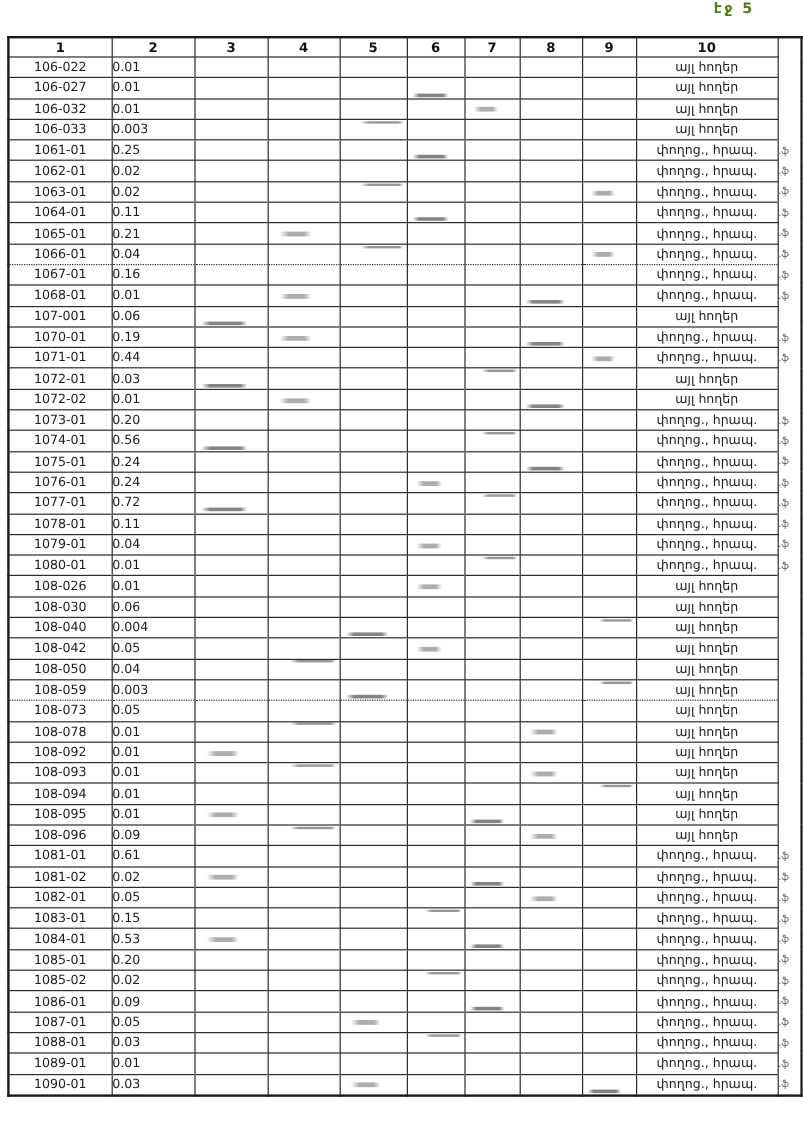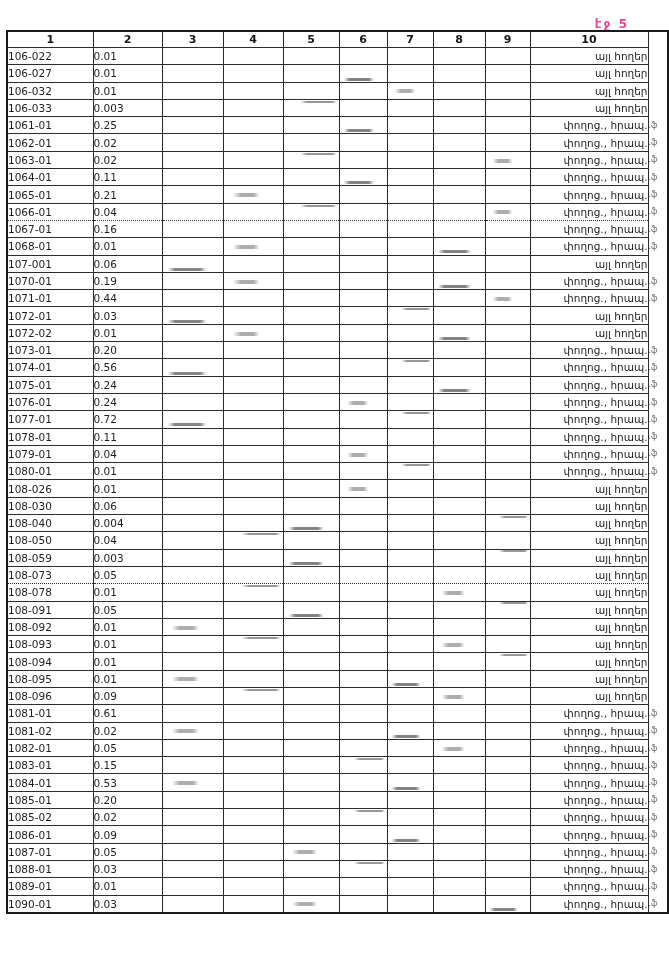--- a/index.html
+++ b/index.html
@@ -2,41 +2,41 @@
 <html><head>
 <meta charset="utf-8">
 <style>
   html,body{margin:0;padding:0;}
   body{
     width:669px;height:956px;position:relative;overflow:hidden;
     background:#ffffff;color:#1f1f1f;
     font-family:"DejaVu Sans","Liberation Sans",sans-serif;
   }
   .page-label{
-    position:absolute;top:17px;right:40px;
-    font-size:12px;font-weight:bold;letter-spacing:2px;color:#ec4899;
+    position:absolute;top:0;right:40px;
+    font-size:12px;font-weight:bold;letter-spacing:2px;color:#4d7c0f;
   }
   table.sheet{
     position:absolute;left:6px;top:30px;
     border-collapse:collapse;table-layout:fixed;
     width:661px;
   }
   table.sheet th, table.sheet td{
     border:1px solid #2c2c2c;
     overflow:hidden;white-space:nowrap;
     padding:0;
   }
   thead th{
     height:15px;font-size:11px;font-weight:bold;text-align:center;
     border-bottom:2px solid #1a1a1a;color:#141414;
   }
   tbody td{height:16.3px;font-size:10.5px;color:#1c1c1c;}
-  td.c1{padding-left:4px;text-align:left;}
+  td.c1{padding-left:4px;text-align:center;}
   td.c2{text-align:left;}
-  td.c10{padding-left:3px;text-align:right;font-size:10.5px;}
+  td.c10{padding-left:3px;text-align:center;font-size:10.5px;}
   td.cm, th.cm{border:none !important;background:none !important;
     font-size:8px;color:#4a4a4a;text-align:left;padding-left:4px;opacity:.85;}
   table.sheet{border:2px solid #1a1a1a;}
   
   tbody tr:nth-child(3n+1) td{border-bottom-style:dotted;}
   tbody tr:nth-child(7n+4) td{border-top-style:dotted;}
   
   .sm0{background-image:linear-gradient(90deg,transparent 0 8%,rgba(30,30,30,.55) 20% 62%,transparent 72%);
        background-size:100% 3px;background-repeat:no-repeat;background-position:50% 92%;}
   .sm1{background-image:linear-gradient(90deg,transparent 0 30%,rgba(25,25,25,.45) 42% 88%,transparent 95%);
@@ -437,20 +437,33 @@
         <td class="c4"></td>
         <td class="c5 sm0"></td>
         <td class="c6"></td>
         <td class="c7"></td>
         <td class="c8"></td>
         <td class="c9 sm1"></td>
         <td class="c10">այլ հողեր</td>
         <td class="cm"></td>
       </tr>
       <tr>
+        <td class="c1">108-042</td>
+        <td class="c2">0.05</td>
+        <td class="c3"></td>
+        <td class="c4"></td>
+        <td class="c5"></td>
+        <td class="c6 sm2"></td>
+        <td class="c7"></td>
+        <td class="c8"></td>
+        <td class="c9"></td>
+        <td class="c10">այլ հողեր</td>
+        <td class="cm"></td>
+      </tr>
+      <tr>
         <td class="c1">108-050</td>
         <td class="c2">0.04</td>
         <td class="c3"></td>
         <td class="c4 sm1"></td>
         <td class="c5"></td>
         <td class="c6"></td>
         <td class="c7"></td>
         <td class="c8"></td>
         <td class="c9"></td>
         <td class="c10">այլ հողեր</td>
@@ -485,33 +498,20 @@
       <tr>
         <td class="c1">108-078</td>
         <td class="c2">0.01</td>
         <td class="c3"></td>
         <td class="c4 sm1"></td>
         <td class="c5"></td>
         <td class="c6"></td>
         <td class="c7"></td>
         <td class="c8 sm2"></td>
         <td class="c9"></td>
-        <td class="c10">այլ հողեր</td>
-        <td class="cm"></td>
-      </tr>
-      <tr>
-        <td class="c1">108-091</td>
-        <td class="c2">0.05</td>
-        <td class="c3"></td>
-        <td class="c4"></td>
-        <td class="c5 sm0"></td>
-        <td class="c6"></td>
-        <td class="c7"></td>
-        <td class="c8"></td>
-        <td class="c9 sm1"></td>
         <td class="c10">այլ հողեր</td>
         <td class="cm"></td>
       </tr>
       <tr>
         <td class="c1">108-092</td>
         <td class="c2">0.01</td>
         <td class="c3 sm2"></td>
         <td class="c4"></td>
         <td class="c5"></td>
         <td class="c6"></td>

